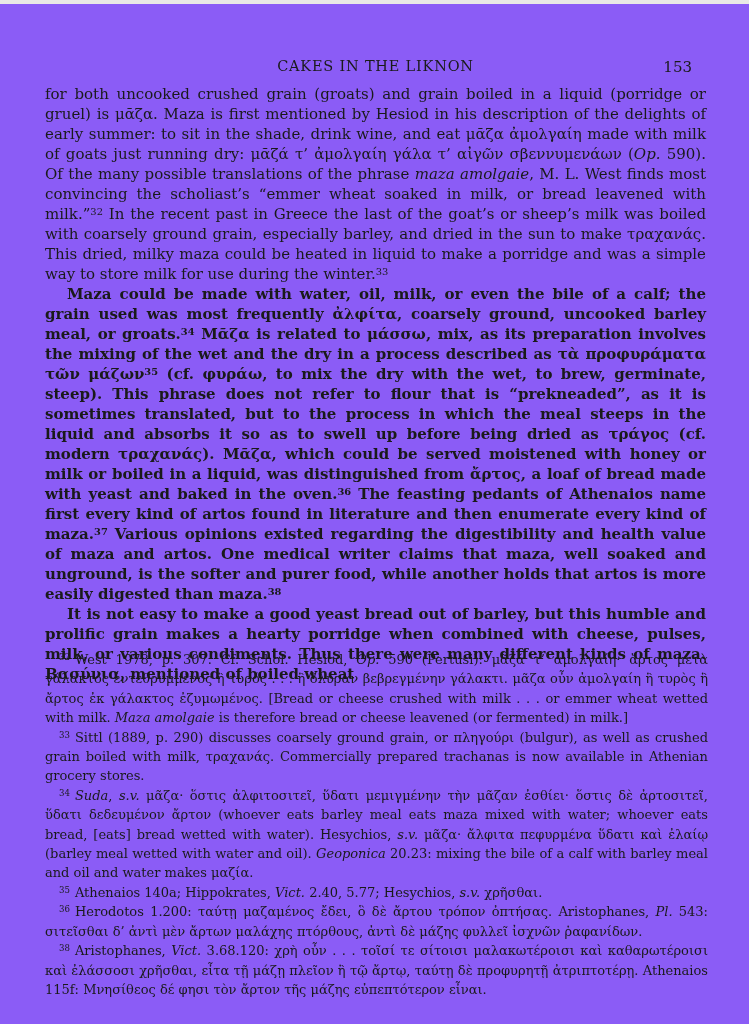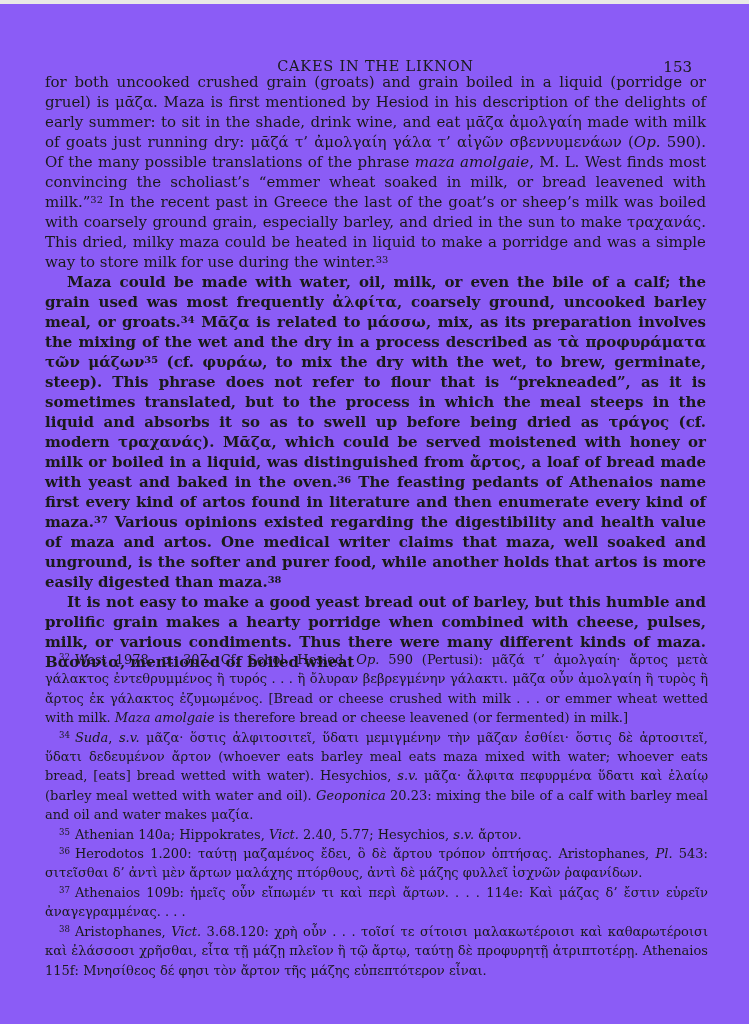--- a/index.html
+++ b/index.html
@@ -18,21 +18,21 @@
   .header { position: absolute; top: 54px; left: 45px; width: 661px; height: 20px; }
   .running-head {
     text-align: center;
     font-size: 14.5px;
     letter-spacing: 0.8px;
     color: #1a1a1a;
   }
   .page-number { position: absolute; right: 14px; top: 0; font-size: 15px; }
   .body-text {
     position: absolute;
-    top: 68px; left: 45px; width: 661px;
+    top: 80px; left: 45px; width: 661px;
     font-size: 15px;
     line-height: 20px;
     text-align: justify;
   }
   .body-text p { margin: 0; }
   .body-text p.indent { text-indent: 22px; font-weight: bold; }
   sup {
     font-size: 66%;
     line-height: 0;
     position: relative;
@@ -61,20 +61,20 @@
   </div>
 
   <div class="body-text">
     <p><span>for both uncooked crushed grain (groats) and grain boiled in a liquid (porridge or gruel) is μᾶζα.  Maza is first mentioned by Hesiod in his description of the delights of early summer:  to sit in the shade, drink wine, and eat μᾶζα ἀμολγαίη made with milk of goats just running dry: μᾶζά τ’ ἀμολγαίη γάλα τ’ αἰγῶν σβεννυμενάων (</span><i>Op.</i><span> 590).  Of the many possible translations of the phrase </span><i>maza amolgaie</i><span>, M. L. West finds most convincing the scholiast’s “emmer wheat soaked in milk, or bread leavened with milk.”</span><sup>32</sup><span>  In the recent past in Greece the last of the goat’s or sheep’s milk was boiled with coarsely ground grain, especially barley, and dried in the sun to make τραχανάς.  This dried, milky maza could be heated in liquid to make a porridge and was a simple way to store milk for use during the winter.</span><sup>33</sup></p>
     <p class="indent"><span>Maza could be made with water, oil, milk, or even the bile of a calf; the grain used was most frequently ἀλφίτα, coarsely ground, uncooked barley meal, or groats.</span><sup>34</sup><span>  Μᾶζα is related to μάσσω, mix, as its preparation involves the mixing of the wet and the dry in a process described as τὰ προφυράματα τῶν μάζων</span><sup>35</sup><span> (cf. φυράω, to mix the dry with the wet, to brew, germinate, steep).  This phrase does not refer to flour that is “prekneaded”, as it is sometimes translated, but to the process in which the meal steeps in the liquid and absorbs it so as to swell up before being dried as τράγος (cf. modern τραχανάς).  Μᾶζα, which could be served moistened with honey or milk or boiled in a liquid, was distinguished from ἄρτος, a loaf of bread made with yeast and baked in the oven.</span><sup>36</sup><span>  The feasting pedants of Athenaios name first every kind of artos found in literature and then enumerate every kind of maza.</span><sup>37</sup><span>  Various opinions existed regarding the digestibility and health value of maza and artos.  One medical writer claims that maza, well soaked and unground, is the softer and purer food, while another holds that artos is more easily digested than maza.</span><sup>38</sup></p>
     <p class="indent"><span>It is not easy to make a good yeast bread out of barley, but this humble and prolific grain makes a hearty porridge when combined with cheese, pulses, milk, or various condiments.  Thus there were many different kinds of maza.  Βασύνια, mentioned of boiled wheat</span></p>
   </div>
 
   <div class="footnotes">
     <p><sup class="fn-num">32</sup><span><span>West 1978, p. 307.  Cf. Schol. Hesiod, </span><i>Op.</i><span> 590 (Pertusi):  μᾶζά τ’ ἀμολγαίη· ἄρτος μετὰ γάλακτος ἐντεθρυμμένος ἢ τυρός . . . ἢ ὄλυραν βεβρεγμένην γάλακτι.  μᾶζα οὖν ἀμολγαίη ἢ τυρὸς ἢ ἄρτος ἐκ γάλακτος ἐζυμωμένος.  [Bread or cheese crushed with milk . . . or emmer wheat wetted with milk.  </span><i>Maza amolgaie</i><span> is therefore bread or cheese leavened (or fermented) in milk.]</span></span></p>
+    <p><sup class="fn-num">33</sup><span><span>Sittl (1889, p. 290) discusses coarsely ground grain, or πληγούρι (bulgur), as well as crushed grain boiled with milk, τραχανάς.  Commercially prepared trachanas is now available in Athenian grocery stores.</span></span></p>
     <p><sup class="fn-num">34</sup><span><i>Suda</i><span>, </span><i>s.v.</i><span> μᾶζα· ὅστις ἀλφιτοσιτεῖ, ὕδατι μεμιγμένην τὴν μᾶζαν ἐσθίει· ὅστις δὲ ἀρτοσιτεῖ, ὕδατι δεδευμένον ἄρτον (whoever eats barley meal eats maza mixed with water; whoever eats bread, [eats] bread wetted with water).  Hesychios, </span><i>s.v.</i><span> μᾶζα· ἄλφιτα πεφυρμένα ὕδατι καὶ ἐλαίῳ (barley meal wetted with water and oil).  </span><i>Geoponica</i><span> 20.23:  mixing the bile of a calf with barley meal and oil and water makes μαζία.</span></span></p>
-    <p><sup class="fn-num">35</sup><span><span>Athenian 140a; Hippokrates, </span><i>Vict.</i><span> 2.40, 5.77; Hesychios, </span><i>s.v.</i><span> ἄρτον.</span></span></p>
+    <p><sup class="fn-num">35</sup><span><span>Athenaios 140a; Hippokrates, </span><i>Vict.</i><span> 2.40, 5.77; Hesychios, </span><i>s.v.</i><span> χρῆσθαι.</span></span></p>
     <p><sup class="fn-num">36</sup><span><span>Herodotos 1.200: ταύτῃ μαζαμένος ἔδει, ὃ δὲ ἄρτου τρόπον ὀπτήσας.  Aristophanes, </span><i>Pl.</i><span> 543: σιτεῖσθαι δ’ ἀντὶ μὲν ἄρτων μαλάχης πτόρθους, ἀντὶ δὲ μάζης φυλλεῖ ἰσχνῶν ῥαφανίδων.</span></span></p>
-    <p><sup class="fn-num">37</sup><span><span>Athenaios 109b:  ἡμεῖς οὖν εἴπωμέν τι καὶ περὶ ἄρτων. . . .   114e:  Καὶ μάζας δ’ ἔστιν εὑρεῖν ἀναγεγραμμένας. . . .</span></span></p>
     <p><sup class="fn-num">38</sup><span><span>Aristophanes, </span><i>Vict.</i><span> 3.68.120:  χρὴ οὖν . . . τοῖσί τε σίτοισι μαλακωτέροισι καὶ καθαρωτέροισι καὶ ἐλάσσοσι χρῆσθαι, εἶτα τῇ μάζῃ πλεῖον ἢ τῷ ἄρτῳ, ταύτῃ δὲ προφυρητῇ ἀτριπτοτέρῃ.  Athenaios 115f: Μνησίθεος δέ φησι τὸν ἄρτον τῆς μάζης εὐπεπτότερον εἶναι.</span></span></p>
   </div>
 
 </div>
 
 </body></html>

